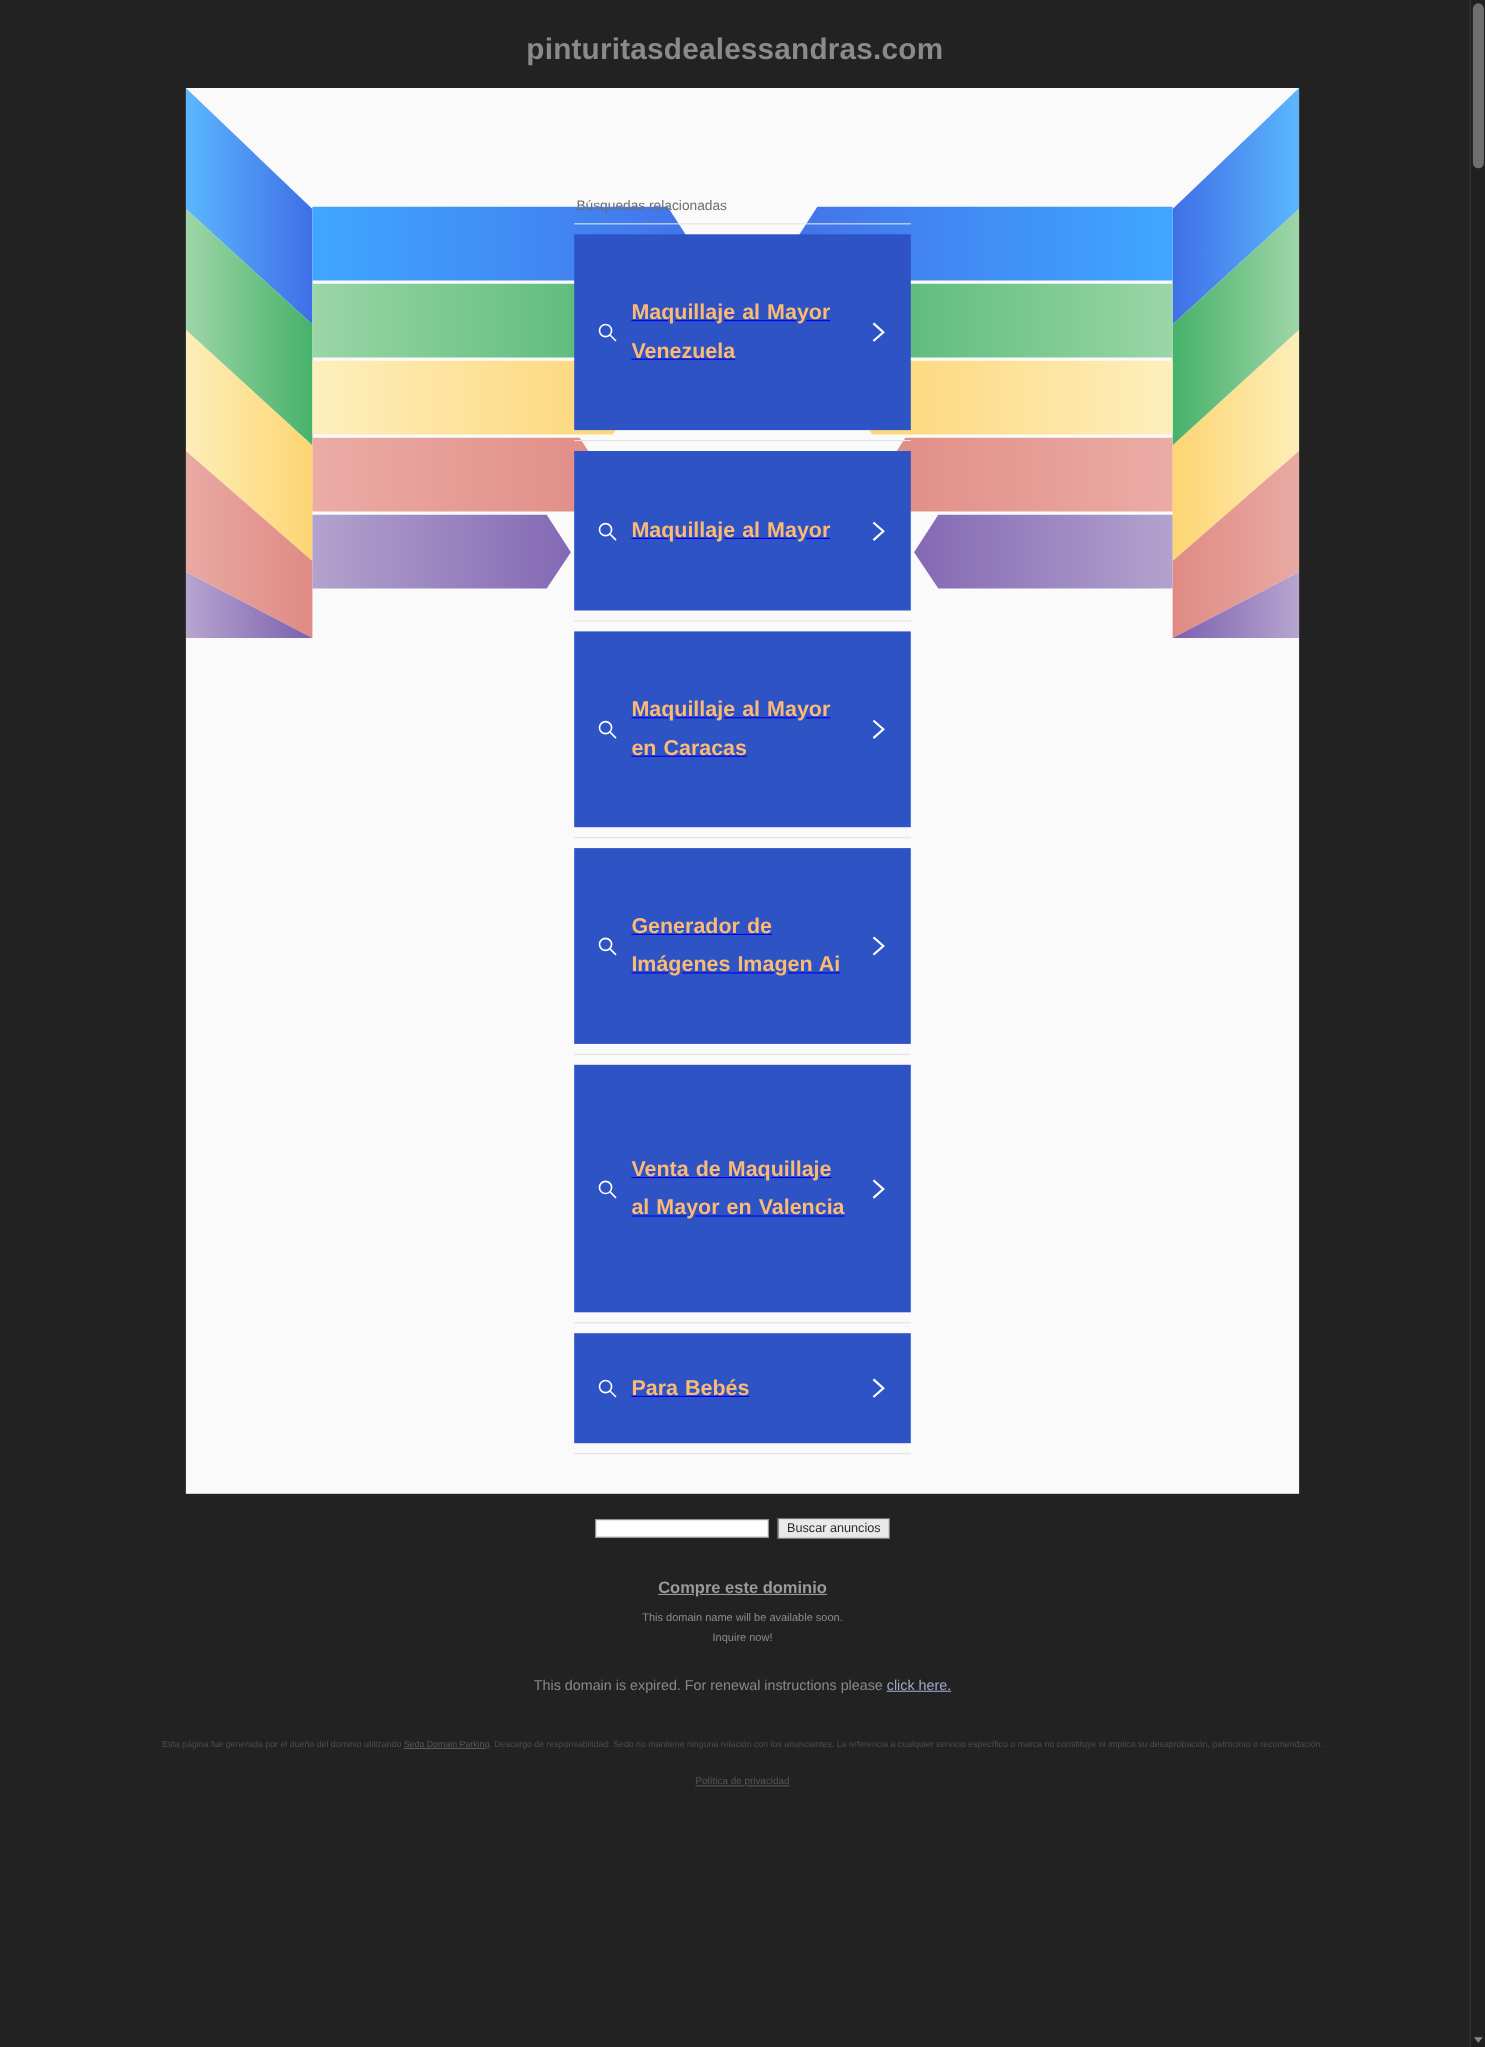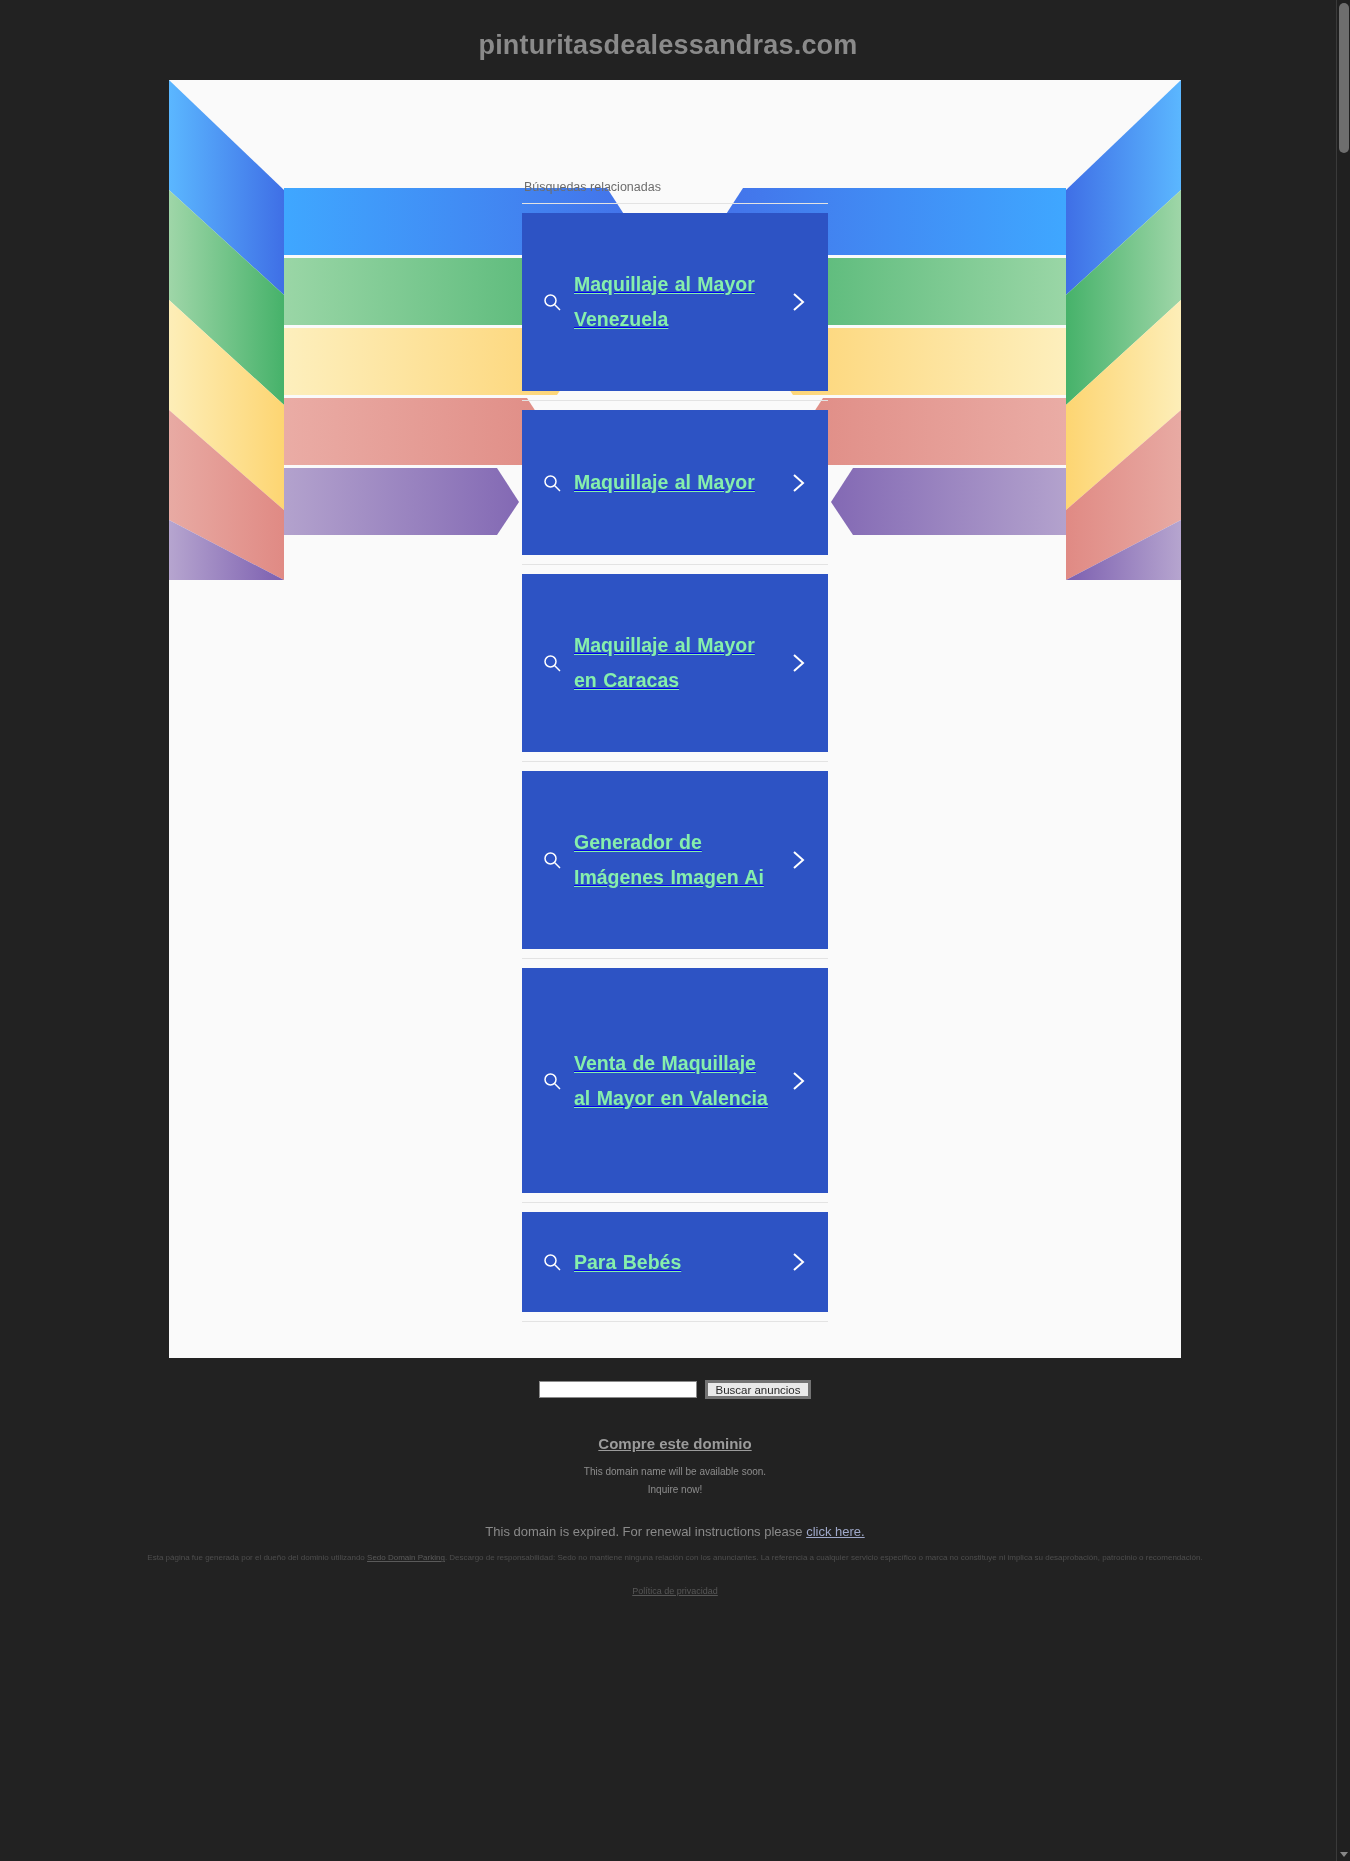--- a/index.html
+++ b/index.html
@@ -112,22 +112,21 @@
     justify-content: center;
     color: #ffffff;
   }
   .ad-search-icon svg { display: block; }
 
   .ad-text {
     flex: 1 1 auto;
     font-size: 19.5px;
     font-weight: bold;
     line-height: 1.78;
-    color: #86efac;
-    text-decoration: underline;
+    color: #fdba74;
     text-underline-offset: 2px;
     word-spacing: 1px;
     padding-right: 4px;
   }
 
   .ad-chevron {
     flex: 0 0 44px;
     display: flex;
     align-items: center;
     justify-content: center;
@@ -157,21 +156,21 @@
     width: 158px;
     height: 17px;
     border: 1px solid #8b8b8b;
     background: #ffffff;
     font-size: 11px;
     font-family: "Liberation Sans", sans-serif;
     padding: 1px 3px;
   }
   #search-button {
     height: 19px;
-    border: 3px solid #737373;
+    border: 1px solid #737373;
     background: #e9e9e9;
     color: #2b2b2b;
     font-size: 11.5px;
     font-family: "Liberation Sans", sans-serif;
     padding: 0 7px;
     cursor: pointer;
   }
 
   #buy-domain-link {
     display: inline-block;
@@ -193,21 +192,21 @@
 
   #expired-line {
     font-size: 13px;
     color: #8a8a8a;
     margin-top: 28px;
   }
   #expired-link { color: #9fa8c8; text-decoration: underline; }
 
   #disclaimer {
     width: 1240px;
-    margin: 13px auto 0 auto;
+    margin: 41px auto 0 auto;
     font-size: 8px;
     line-height: 1.45;
     color: #4e4e4e;
     text-align: center;
   }
   #sedo-link { color: #5a5a5a; text-decoration: underline; }
 
   #privacy-link {
     display: inline-block;
     margin-top: 22px;

